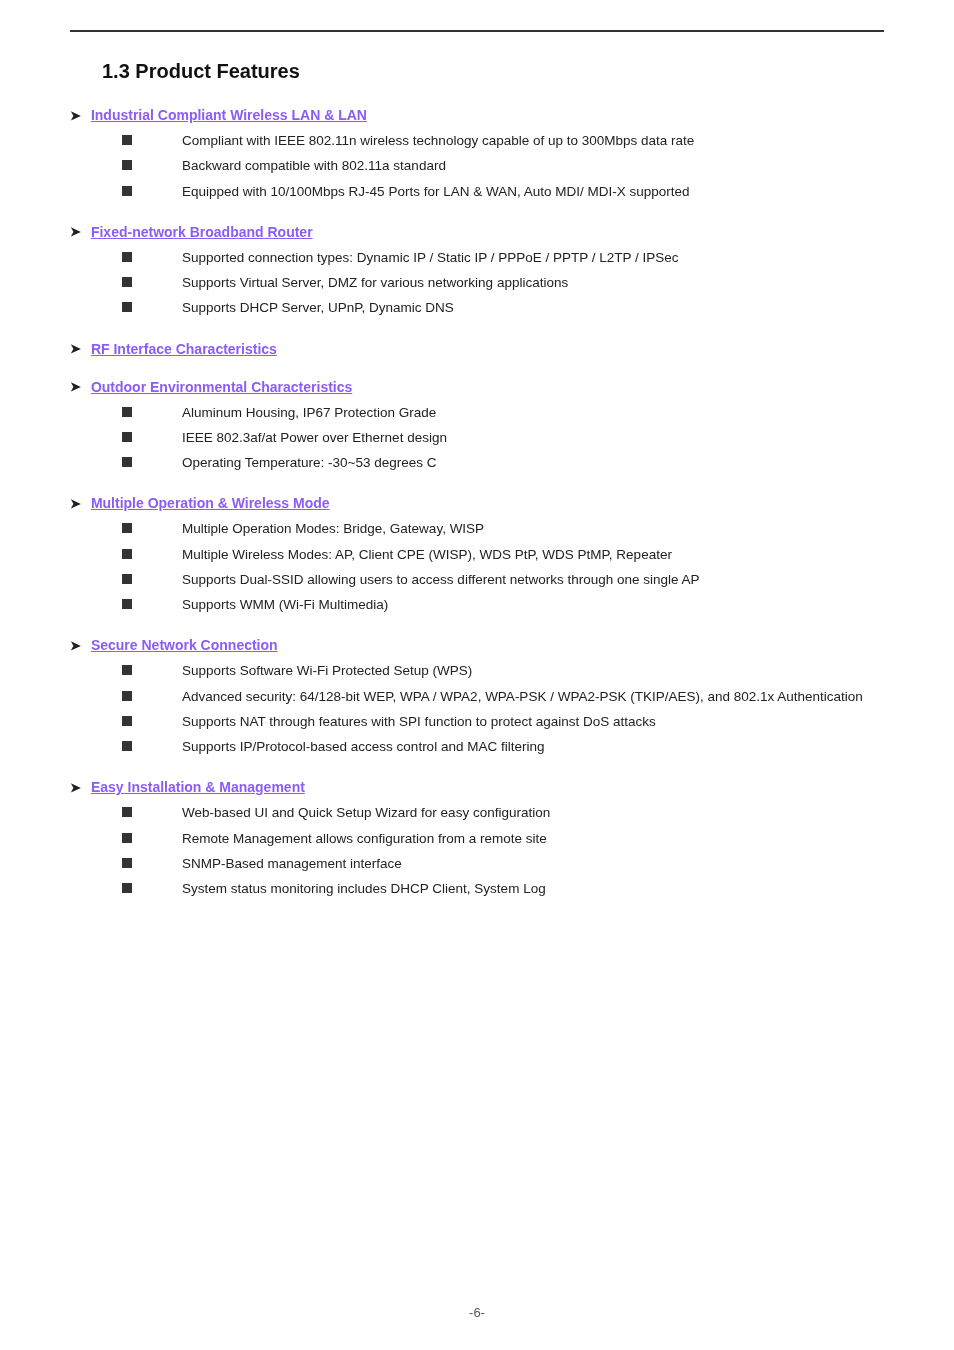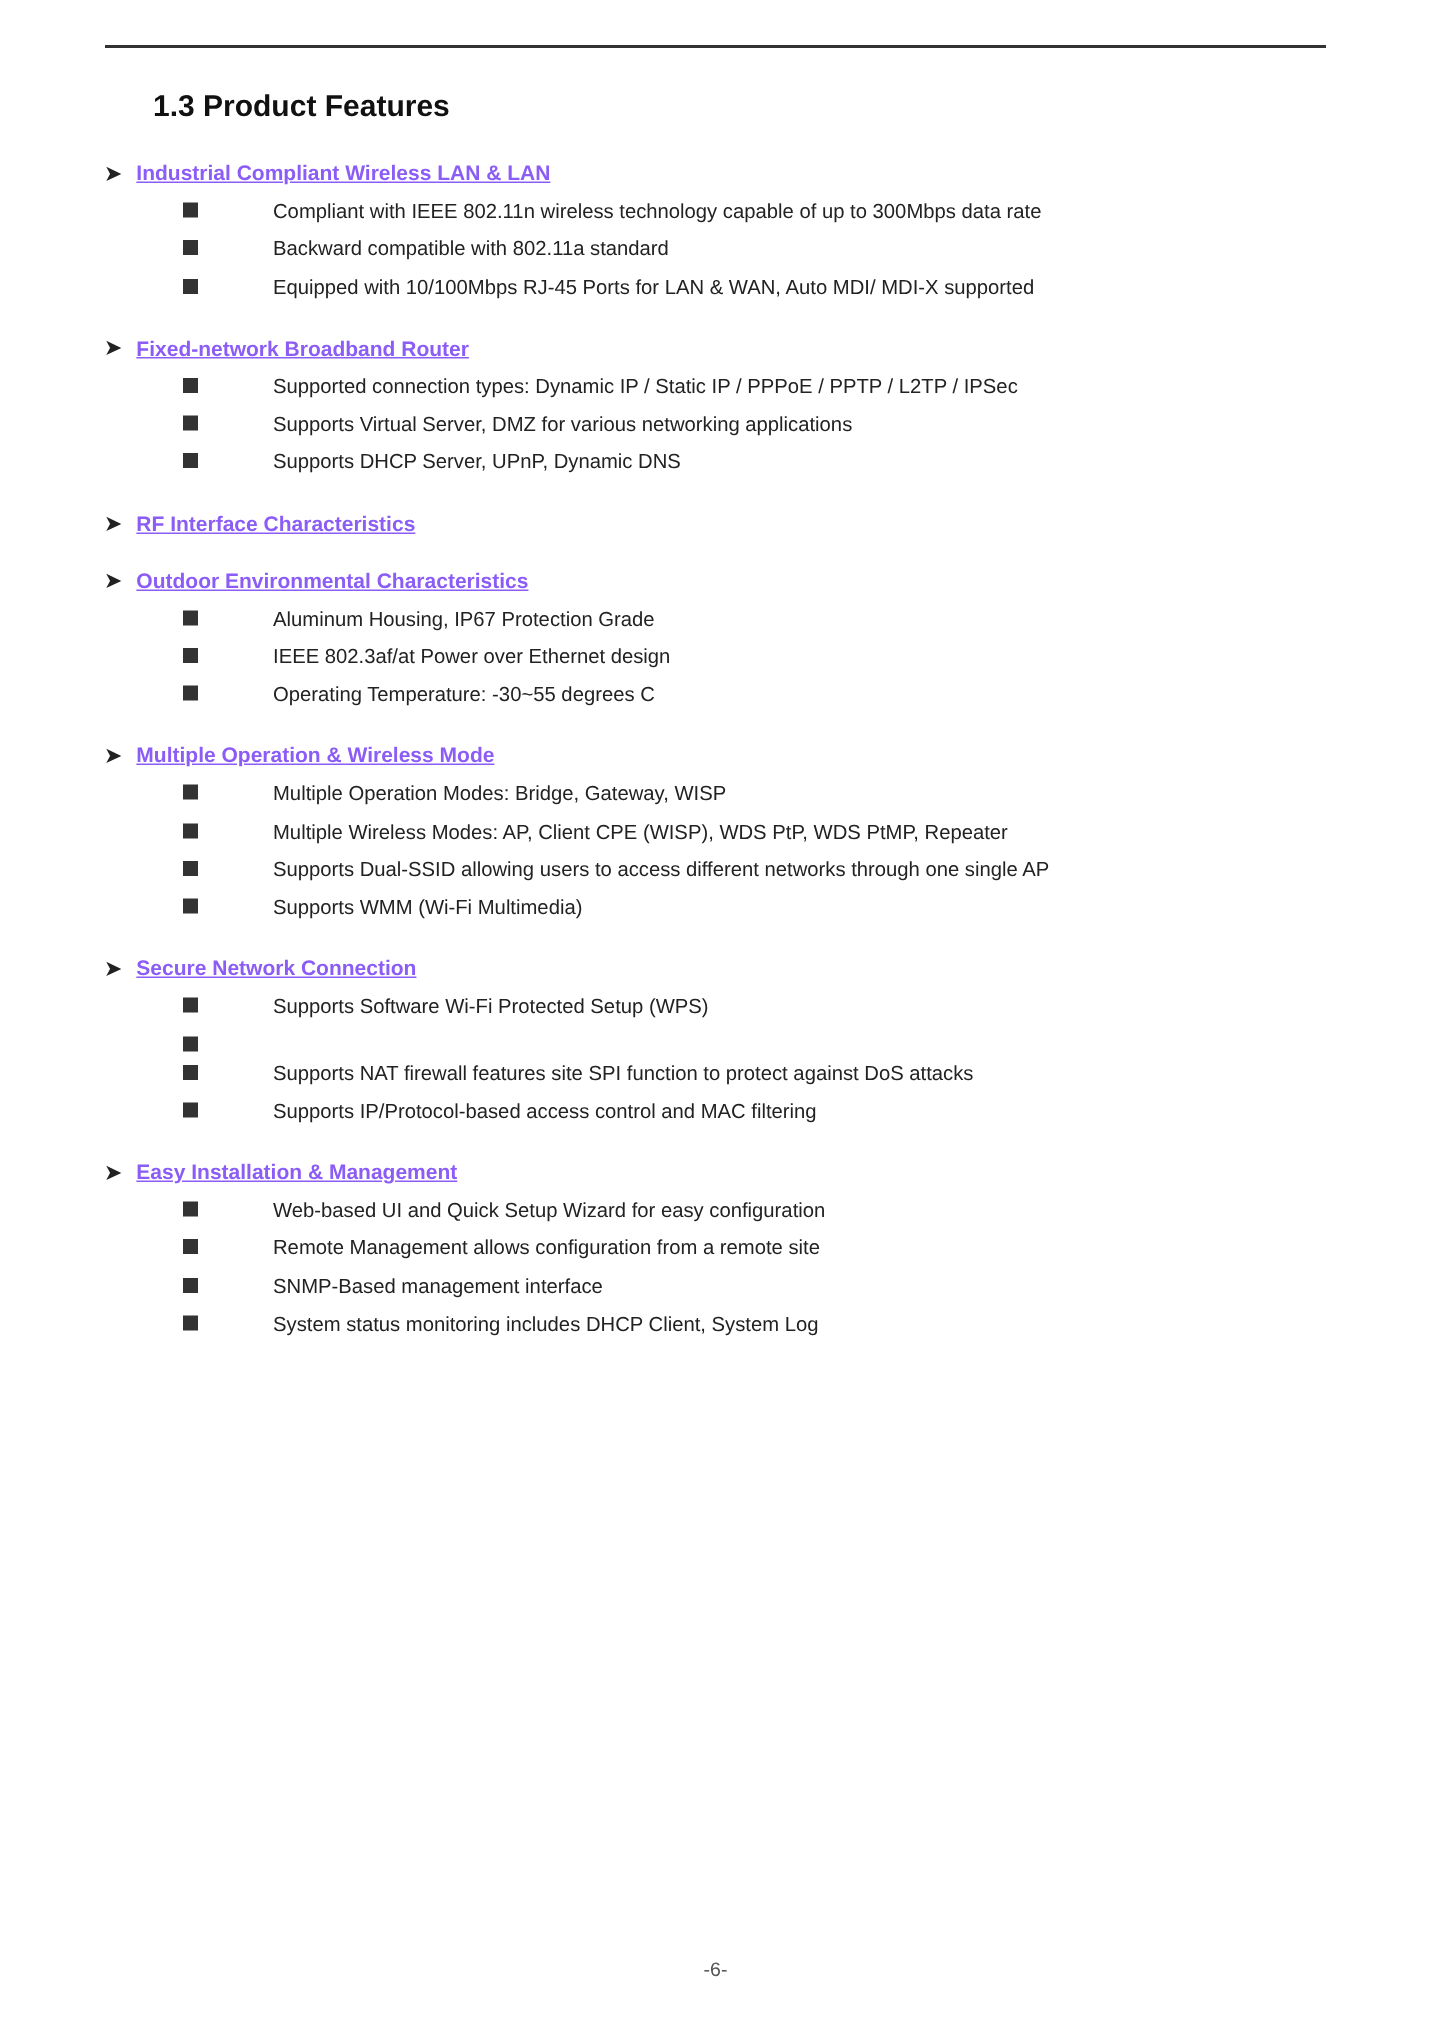--- a/index.html
+++ b/index.html
@@ -161,21 +161,21 @@
           <li>
             <span class="bullet-square"></span>
             <span>Aluminum Housing, IP67 Protection Grade</span>
           </li>
           <li>
             <span class="bullet-square"></span>
             <span>IEEE 802.3af/at Power over Ethernet design</span>
           </li>
           <li>
             <span class="bullet-square"></span>
-            <span>Operating Temperature: -30~55 degrees C</span>
+            <span>Operating Temperature: -30~53 degrees C</span>
           </li>
         </ul>
       </div>
       <div class="feature-block">
         <div class="feature-heading-row">
           <span class="arrow">➤</span>
           <span class="feature-heading">Multiple Operation &amp; Wireless Mode</span>
         </div>
         <ul class="bullet-list">
           <li>
@@ -201,24 +201,25 @@
           <span class="arrow">➤</span>
           <span class="feature-heading">Secure Network Connection</span>
         </div>
         <ul class="bullet-list">
           <li>
             <span class="bullet-square"></span>
             <span>Supports Software Wi-Fi Protected Setup (WPS)</span>
           </li>
           <li>
             <span class="bullet-square"></span>
-          </li>
-          <li>
-            <span class="bullet-square"></span>
-            <span>Supports NAT firewall features site SPI function to protect against DoS attacks</span>
+            <span>Advanced security: 64/128-bit WEP, WPA / WPA2, WPA-PSK / WPA2-PSK (TKIP/AES), and 802.1x Authentication</span>
+          </li>
+          <li>
+            <span class="bullet-square"></span>
+            <span>Supports NAT through features with SPI function to protect against DoS attacks</span>
           </li>
           <li>
             <span class="bullet-square"></span>
             <span>Supports IP/Protocol-based access control and MAC filtering</span>
           </li>
         </ul>
       </div>
       <div class="feature-block">
         <div class="feature-heading-row">
           <span class="arrow">➤</span>

